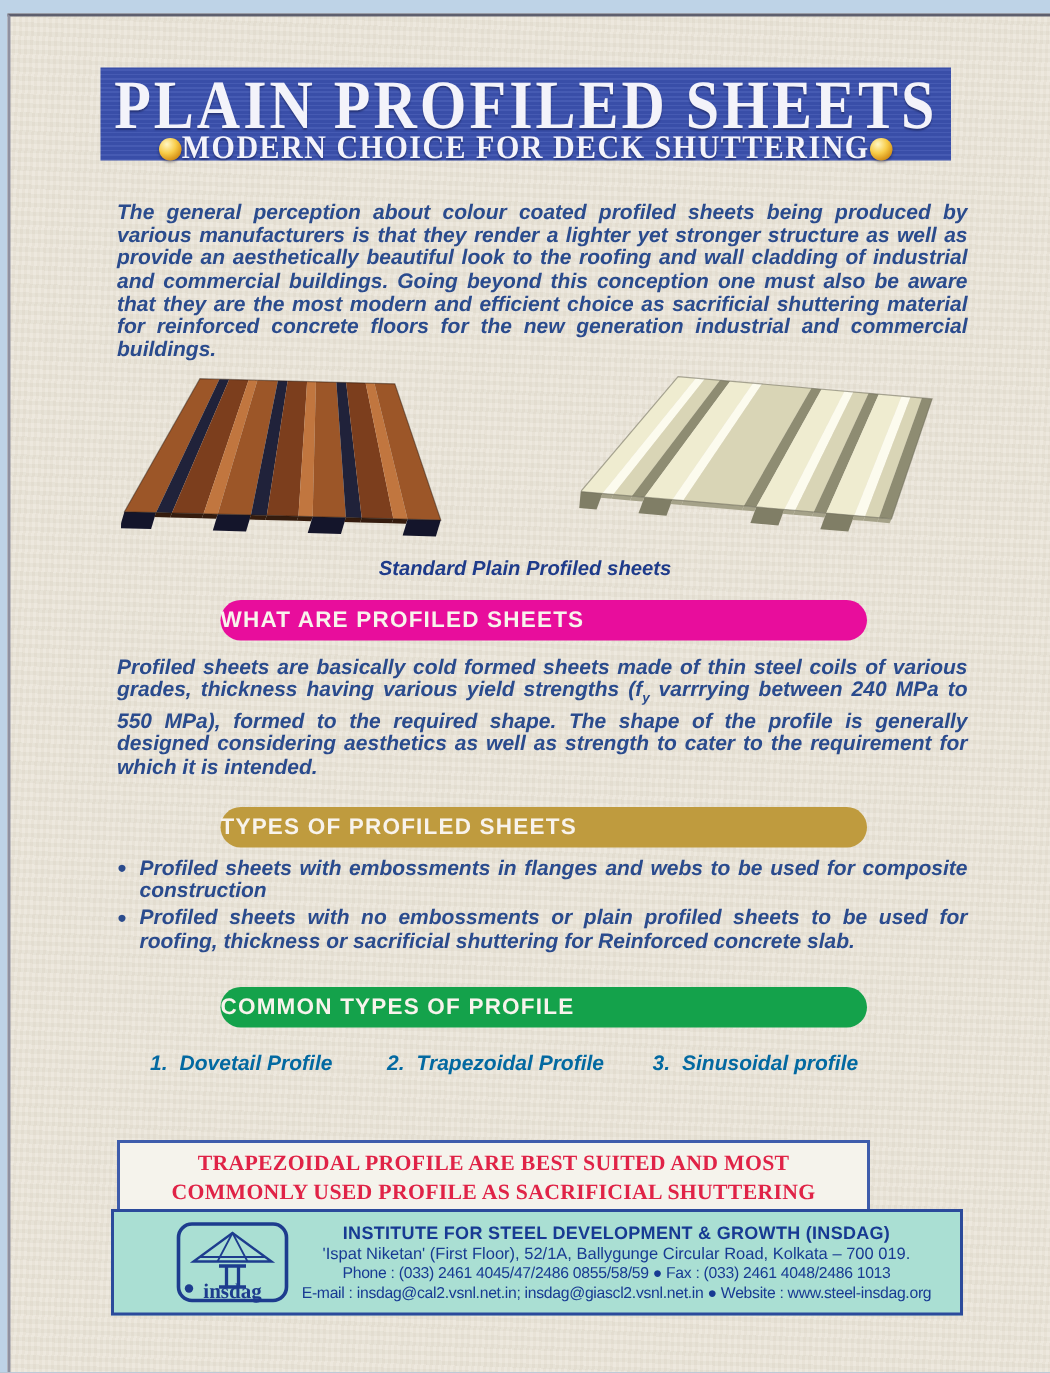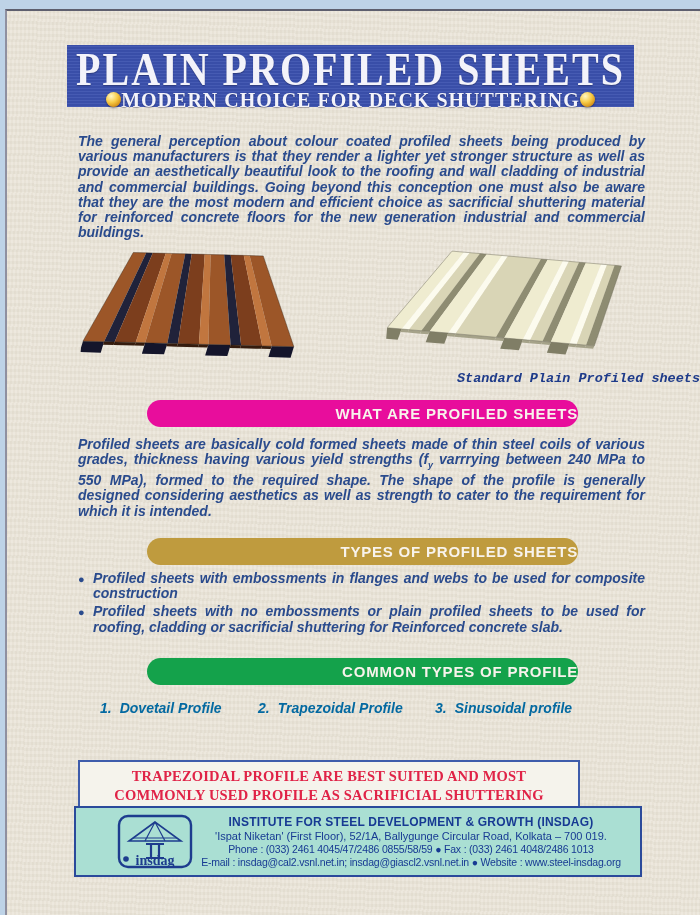--- a/index.html
+++ b/index.html
@@ -40,27 +40,27 @@
   #intro { position:absolute; left:78px; top:134px; width:567px; z-index:2; }
   #para-what { position:absolute; left:78px; top:437px; width:567px; z-index:2; }
   #para-what sub { font-size:9px; font-style:italic; }
 
   
   .sheet { position:absolute; z-index:2; }
   #sheet-left  { left:82px;  top:246px; width:218px; height:112px; transform:rotate(1.5deg); }
   #sheet-right { left:390px; top:249px; width:232px; height:102px; transform:rotate(5deg); }
   .sheet svg { width:100%; height:100%; display:block; }
 
-  #caption { position:absolute; left:0; top:371px; width:700px; text-align:right; z-index:2;
-    font-family:Liberation Mono, monospace; font-weight:bold; font-style:italic;
+  #caption { position:absolute; left:0; top:371px; width:700px; text-align:center; z-index:2;
+    font-family:Liberation Sans, sans-serif; font-weight:bold; font-style:italic;
     font-size:13.5px; color:#1e3b8a; }
 
   
   .banner { position:absolute; left:147px; width:431px; height:27px; border-radius:14px;
-    display:flex; align-items:center; justify-content:flex-end; z-index:2;
+    display:flex; align-items:center; justify-content:flex-start; z-index:2;
     color:#f8f3ec; font-weight:bold; font-size:15px; letter-spacing:.8px; }
   #banner-what   { top:400px; background:#e80d9c; }
   #banner-types  { top:538px; background:#bf9b3e; }
   #banner-common { top:658px; background:#14a24b; }
 
   
   #bullets { position:absolute; left:78px; top:571px; width:567px; z-index:2; }
   .bullet-item { display:flex; margin-bottom:3px; }
   .bullet-dot { flex:0 0 15px; font-size:11px; line-height:16px; color:#2a4b8d; font-style:normal; }
   .bullet-text { flex:1; }
@@ -184,21 +184,21 @@
   <div id="banner-types" class="banner" style="background-color: rgb(191, 155, 62);">
     <span>TYPES OF PROFILED SHEETS</span>
   </div>
   <div id="bullets">
     <div class="bullet-item blue-copy">
       <span class="bullet-dot">●</span>
       <span class="bullet-text">Profiled sheets with embossments in flanges and webs to be used for composite construction</span>
     </div>
     <div class="bullet-item blue-copy">
       <span class="bullet-dot">●</span>
-      <span class="bullet-text">Profiled sheets with no embossments or plain profiled sheets to be used for roofing, cladding or sacrificial shuttering for Reinforced concrete slab.</span>
+      <span class="bullet-text">Profiled sheets with no embossments or plain profiled sheets to be used for roofing, thickness or sacrificial shuttering for Reinforced concrete slab.</span>
     </div>
   </div>
 
   <div id="banner-common" class="banner" style="background-color: rgb(20, 162, 75);">
     <span>COMMON TYPES OF PROFILE</span>
   </div>
   <div id="profiles">
     <span class="profile-item" id="profile-1"><span class="profile-num">1.</span><span>Dovetail Profile</span></span>
     <span class="profile-item" id="profile-2"><span class="profile-num">2.</span><span>Trapezoidal Profile</span></span>
     <span class="profile-item" id="profile-3"><span class="profile-num">3.</span><span>Sinusoidal profile</span></span>

